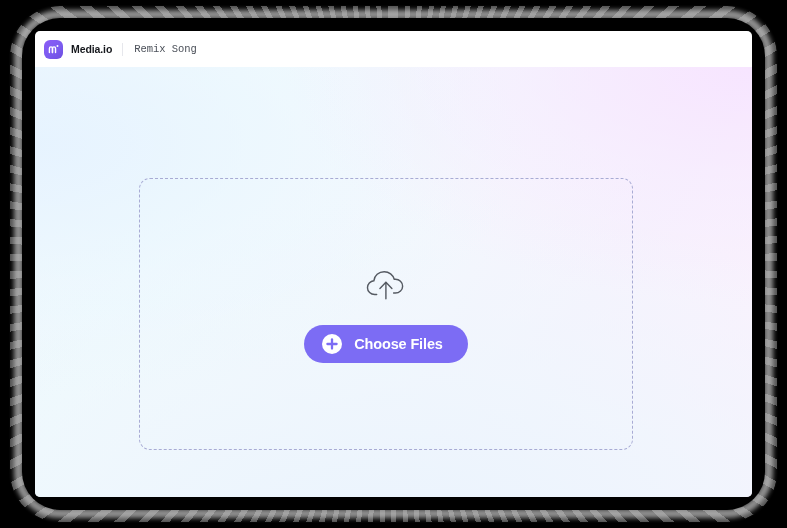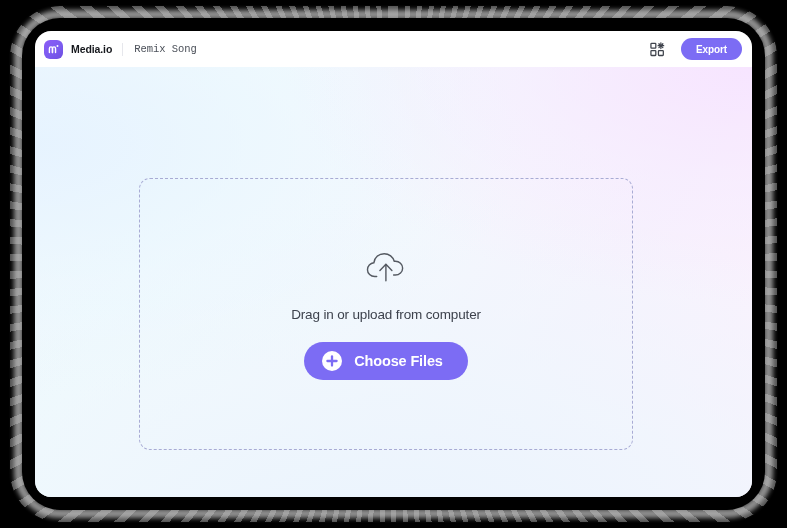--- a/index.html
+++ b/index.html
@@ -59,21 +59,21 @@
     background: #000000;
   }
 
   
   #app-window {
     position: absolute;
     left: 35px;
     top: 31px;
     width: 717px;
     height: 466px;
-    border-radius: 16px;
+    border-radius: 5px;
     overflow: hidden;
     background: #404040;
     display: flex;
     flex-direction: column;
   }
 
   
   #app-header {
     height: 36px;
     flex: 0 0 36px;
@@ -238,52 +238,34 @@
       </span>
       <span id="brand-name">Media.io</span>
     </div>
 
     <div id="header-divider"></div>
 
     <span id="project-name">Remix Song</span>
 
     <div id="header-spacer"></div>
 
-    <div id="header-actions">
-      <button id="apps-grid-button" type="button">
-        <svg width="15" height="15" viewBox="0 0 16 16" aria-hidden="true">
-          <rect x="1" y="1.4" width="5.2" height="5.2" rx="0.7" fill="none" stroke="#3f434c" stroke-width="1.35"></rect>
-          <rect x="1" y="9.2" width="5.2" height="5.2" rx="0.7" fill="none" stroke="#3f434c" stroke-width="1.35"></rect>
-          <rect x="9.0" y="9.2" width="5.2" height="5.2" rx="0.7" fill="none" stroke="#3f434c" stroke-width="1.35"></rect>
-          <g stroke="#3f434c" stroke-width="1.3" stroke-linecap="round">
-            <line x1="11.6" y1="0.9" x2="11.6" y2="7.0"></line>
-            <line x1="8.6" y1="3.95" x2="14.6" y2="3.95"></line>
-            <line x1="9.5" y1="1.85" x2="13.7" y2="6.05"></line>
-            <line x1="13.7" y1="1.85" x2="9.5" y2="6.05"></line>
-          </g>
-        </svg>
-      </button>
-
-      <button id="export-button" type="button">Export</button>
-    </div>
   </div>
 
   <div id="app-canvas">
 
     <div id="dropzone">
 
       <span id="cloud-upload-icon">
         <svg width="44" height="38" viewBox="0 0 46 40" aria-hidden="true">
           <path d="M13.2 30.0h-2.1c-4.2 0-7.6-3.2-7.6-7.2 0-3.7 2.9-6.8 6.7-7.2 0.5-5.4 5.2-9.6 10.9-9.6 5.1 0 9.4 3.4 10.6 8.0 0.4-0.07 0.8-0.1 1.2-0.1 4.2 0 7.6 3.3 7.6 7.3 0 4.0-3.4 7.3-7.6 7.3h-1.9" fill="none" stroke="#555a62" stroke-width="1.5" stroke-linecap="round" stroke-linejoin="round"></path>
           <line x1="22.9" y1="34.6" x2="22.9" y2="17.2" stroke="#555a62" stroke-width="1.5" stroke-linecap="round"></line>
           <polyline points="16.6,23.6 22.9,17.2 29.2,23.6" fill="none" stroke="#555a62" stroke-width="1.5" stroke-linecap="round" stroke-linejoin="round"></polyline>
         </svg>
       </span>
 
-      <div id="dropzone-hint">Drag in or upload from computer</div>
 
       <button id="choose-files-button" type="button">
         <svg id="plus-circle-icon" viewBox="0 0 20 20" aria-hidden="true">
           <circle cx="10" cy="10" r="10" fill="#ffffff"></circle>
           <g stroke="#7c6cf4" stroke-width="2.3" stroke-linecap="round">
             <line x1="10" y1="5.4" x2="10" y2="14.6"></line>
             <line x1="5.4" y1="10" x2="14.6" y2="10"></line>
           </g>
         </svg>
         <span>Choose Files</span>

